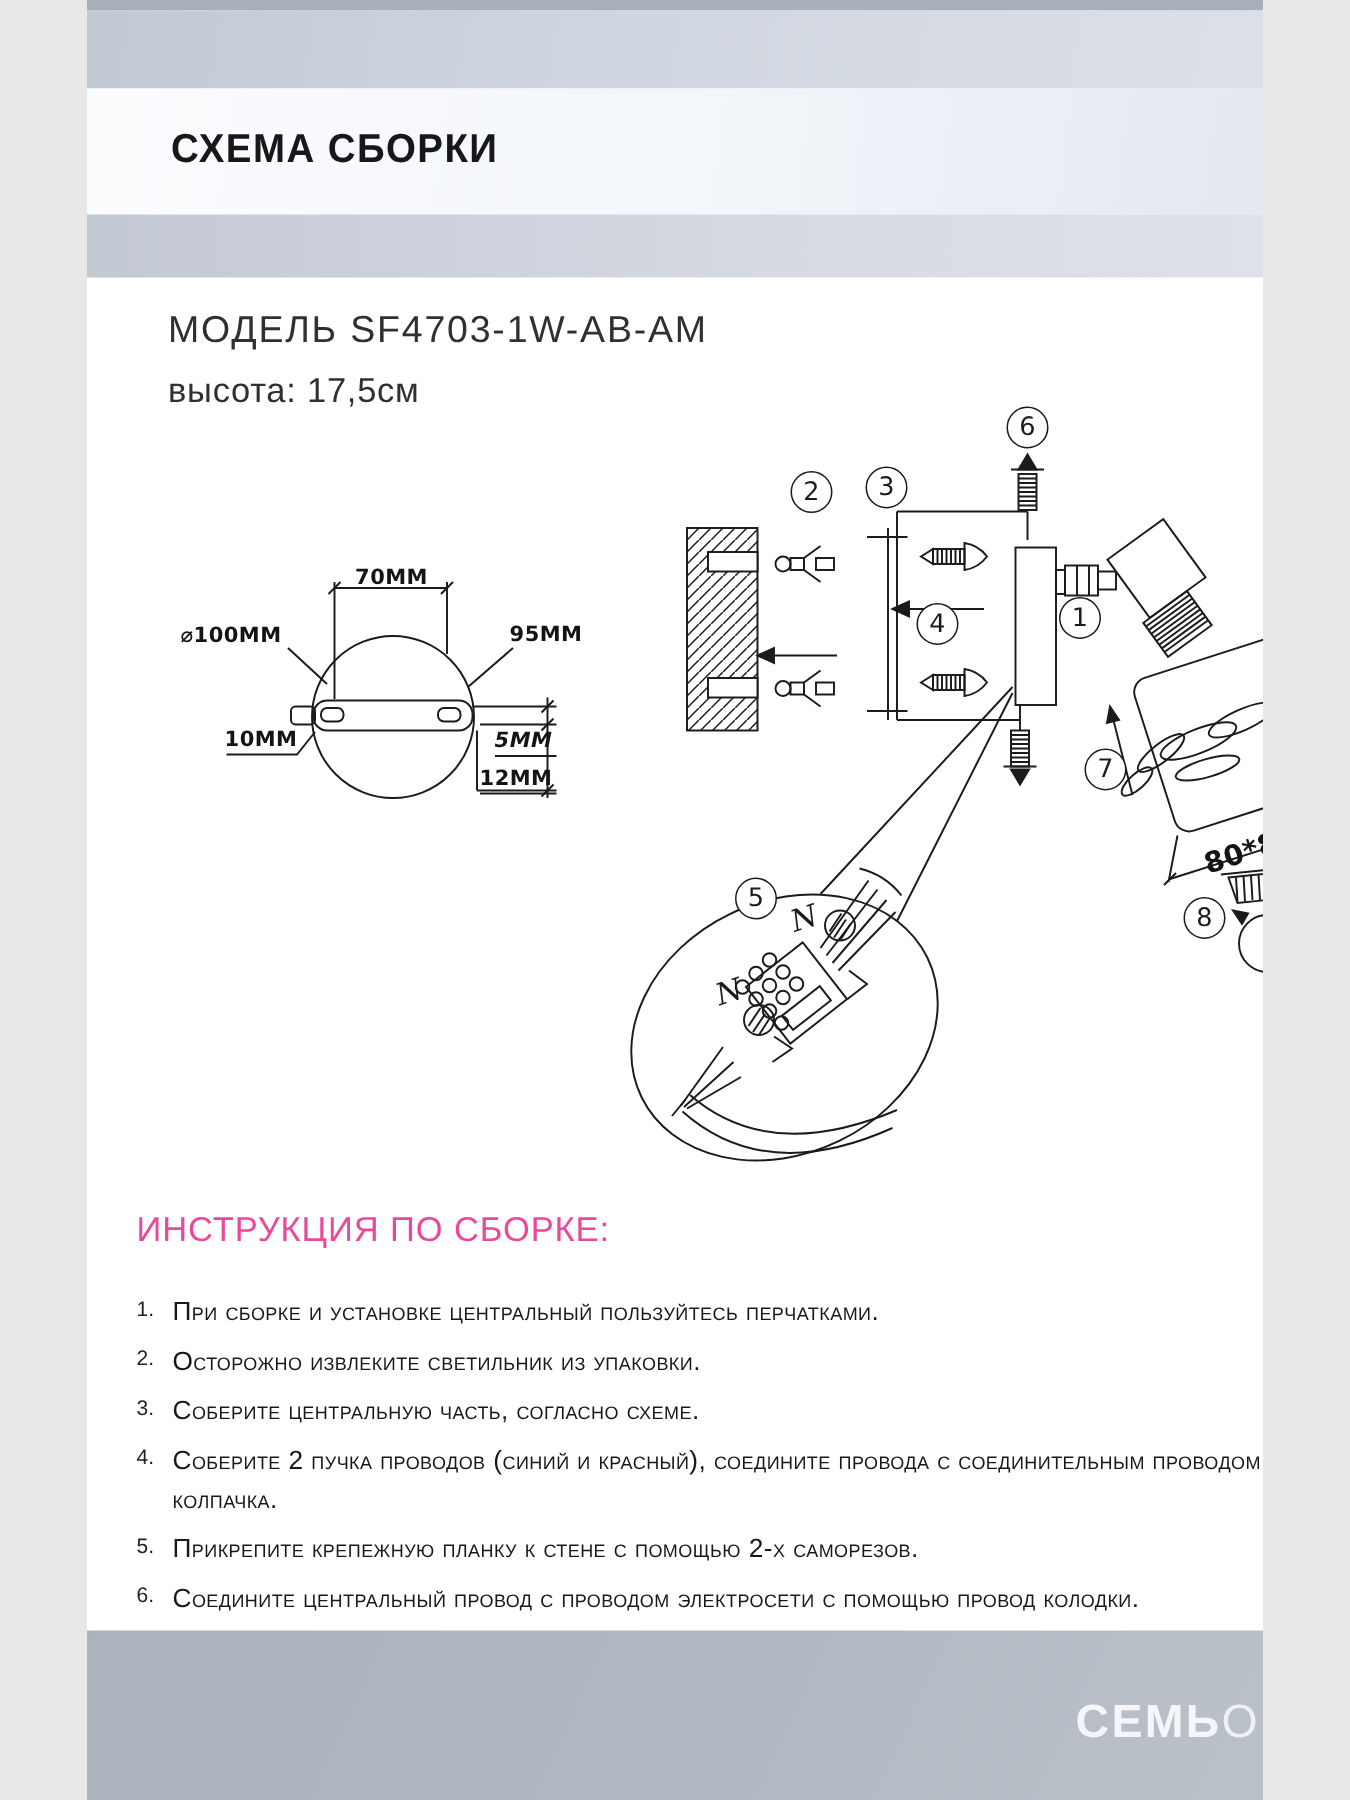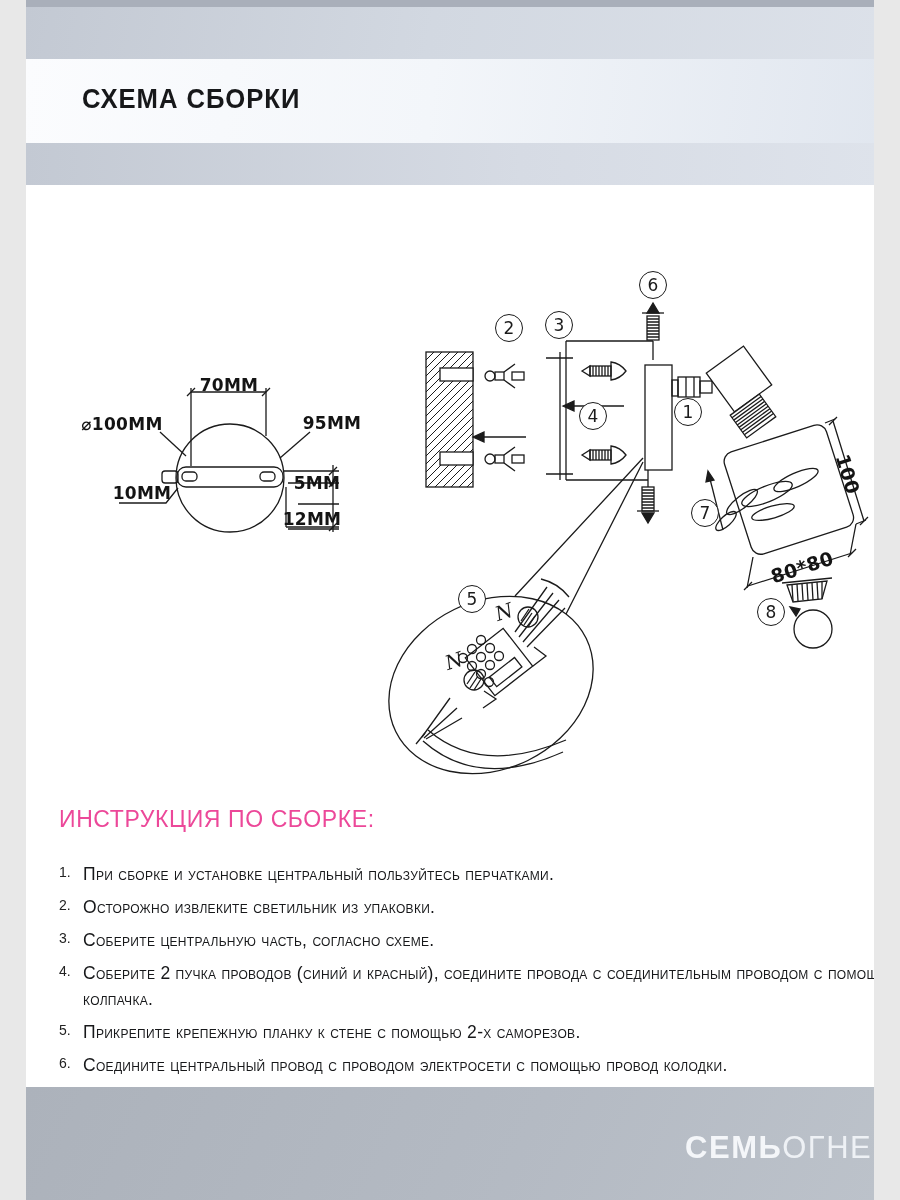--- a/index.html
+++ b/index.html
@@ -1,18 +1,18 @@
 <!DOCTYPE html>
 <html><head>
 <meta charset="utf-8">
 <style>
   * { margin:0; padding:0; box-sizing:border-box; }
   html,body { background:#e8e8e8; }
   .page {
-    position:relative; width:848px; height:1200px; margin:0 auto;
+    position:relative; width:784px; height:1200px; margin:0 auto;
     background:#ffffff; overflow:hidden;
     font-family:"Liberation Sans", sans-serif; color:#222;
   }
   
   .band-topline { position:absolute; left:0; top:0; width:900px; height:7px;
     background:#a9afba; }
   .band-upper { position:absolute; left:0; top:7px; width:900px; height:52px;
     background:linear-gradient(100deg,#c3c9d3 0%,#d2d8e1 45%,#dde2ea 100%); }
   .band-strip { position:absolute; left:0; top:59px; width:900px; height:84px;
     background:linear-gradient(97deg,#fbfcfe 0%,#f3f6fa 45%,#dfe5ee 100%); }
@@ -23,28 +23,28 @@
     letter-spacing:1px; color:#17181a; transform:scaleX(.95); transform-origin:left center;
   }
   
   .model { position:absolute; left:54px; top:206px; color:#2e3033; }
   .model-name { font-size:25px; letter-spacing:1.2px; margin-bottom:12px; }
   .model-spec { font-size:23px; letter-spacing:.5px; margin-bottom:11px; }
   
   svg.diagram { position:absolute; left:0; top:0; width:900px; height:1200px; }
   .dimlbl {
     position:absolute; font-family:"DejaVu Sans", sans-serif; font-weight:700;
-    font-size:17px; color:#141414; white-space:nowrap;
+    font-size:14px; color:#141414; white-space:nowrap;
     transform:translate(-50%,-50%); letter-spacing:.3px;
   }
   .d70   { left:203px; top:385px; }
   .d100d { left:96px;  top:424px; }
   .d95   { left:306px; top:423px; }
   .d10   { left:116px; top:493px; }
-  .d5    { left:291px; top:483px; }
+  .d5    { left:291px; top:494px;font-style:italic; }
   .d12   { left:286px; top:519px; }
   .dsh100  { left:822px; top:474px; font-size:19px; transform:translate(-50%,-50%) rotate(73deg); }
   .dsh8080 { left:776px; top:567px; font-size:19px; transform:translate(-50%,-50%) rotate(-18deg); }
   .partc {
     position:absolute; width:28px; height:28px; border:1.6px solid #1b1b1b;
     border-radius:50%; background:#fff; display:flex; align-items:center; justify-content:center;
     font-size:17px; color:#1b1b1b; font-family:"DejaVu Sans", sans-serif;
   }
   .pc1 { left:648px; top:398px; }
   .pc2 { left:469px; top:314px; }
@@ -80,20 +80,22 @@
 
 <div class="page">
 
   <div class="band-topline"></div>
   <div class="band-upper"></div>
   <div class="band-strip"></div>
   <div class="band-lower"></div>
   <div class="band-title">СХЕМА СБОРКИ</div>
 
   <div class="model">
+    <div class="model-name">МОДЕЛЬ SF4703-1W-AB-AM</div>
+    <div class="model-spec">высота: 17,5см</div>
   </div>
 
   <svg class="diagram" viewBox="0 0 900 1200" fill="none" stroke="#1b1b1b" stroke-width="1.3">
     <defs>
       <pattern id="hatch" patternUnits="userSpaceOnUse" width="8" height="8">
         <path d="M0,8 L8,0" stroke="#1b1b1b" stroke-width="1"></path>
       </pattern>
     </defs>
 
     <circle cx="204" cy="478" r="54"></circle>

